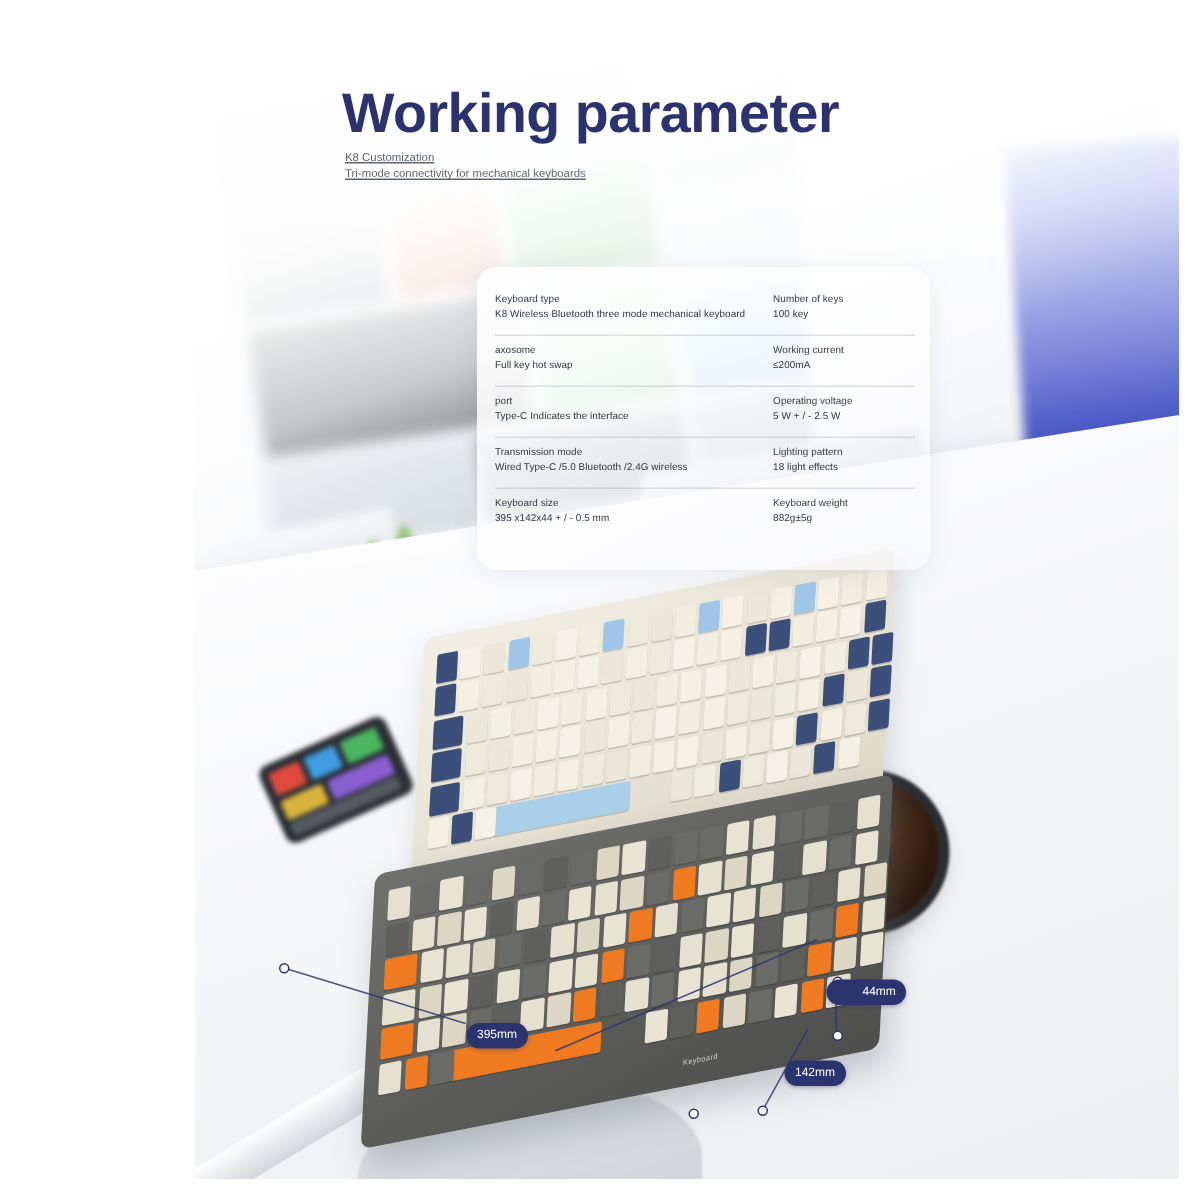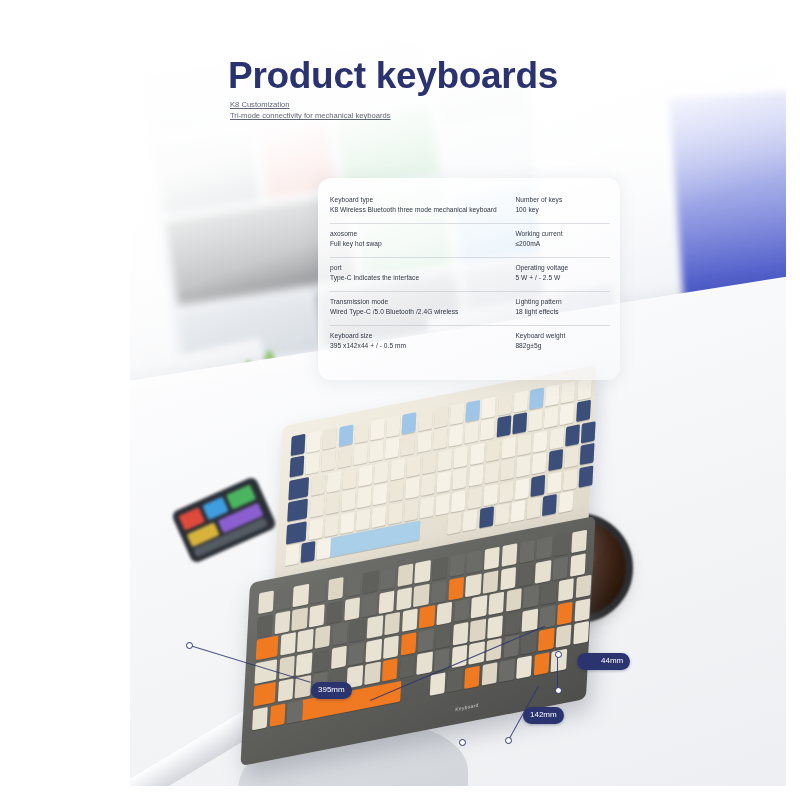--- a/index.html
+++ b/index.html
@@ -673,24 +673,24 @@
     <div class="dim-dot" style="left:459px; top:739px;"></div>
     <div class="dim-badge" style="left:311px; top:682px;">395mm</div>
 
     <div class="dim-line" style="left:508px; top:740px; width:62px; transform:rotate(-61deg);"></div>
     <div class="dim-dot" style="left:505px; top:737px;"></div>
     <div class="dim-badge" style="left:523px; top:707px;">142mm</div>
 
     <div class="dim-line" style="left:558px; top:654px; width:34px; transform:rotate(90deg);"></div>
     <div class="dim-dot" style="left:555px; top:651px;"></div>
     <div class="dim-dot" style="left:555px; top:687px;"></div>
-    <div class="dim-badge" style="left:577px; top:653px;padding-left:24px;">44mm</div>
+    <div class="dim-badge" style="left:551px; top:653px;padding-left:24px;">44mm</div>
   </div>
 
-  <div class="title">Product keyboards</div>
+  <div class="title">Working parameter</div>
   <div class="subtitle">
     <span class="l1">K8 Customization</span>
     <span class="l2">Tri-mode connectivity for mechanical keyboards</span>
   </div>
 
   <div class="spec-card">
     <div class="spec-inner" id="spec-inner">
         <div class="spec-row">
           <div class="spec-col left">
             <span class="spec-key">Keyboard type</span>

